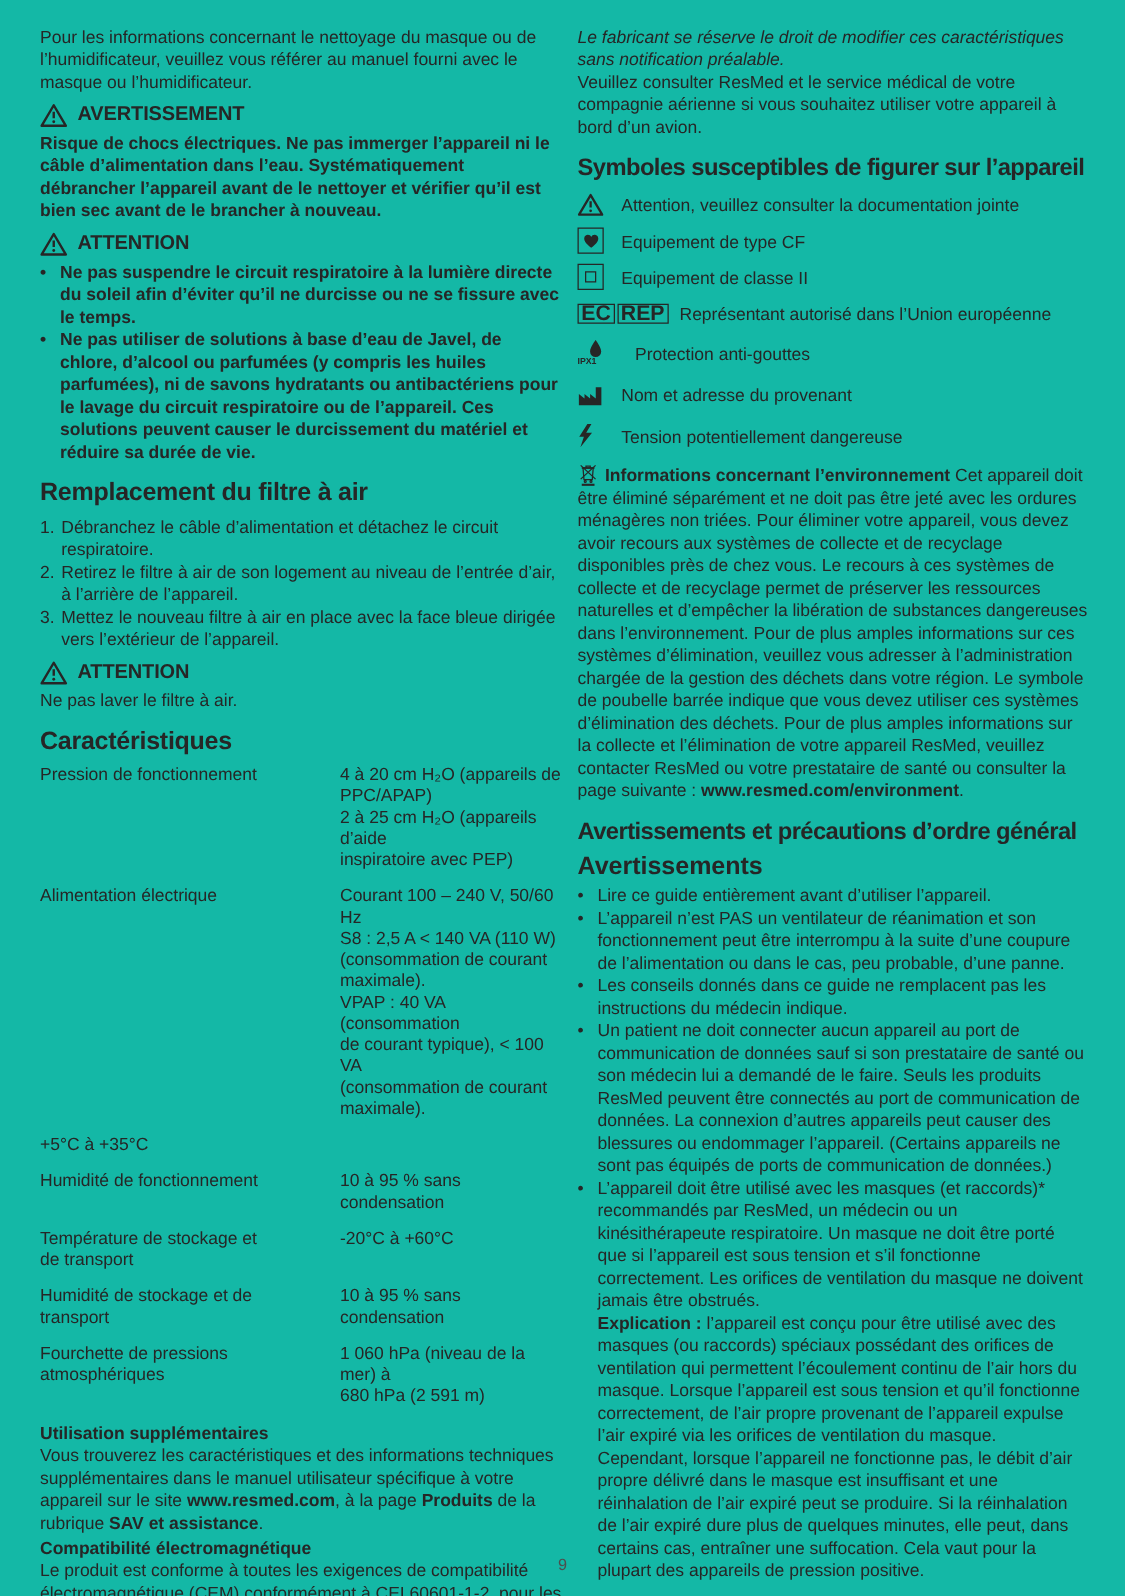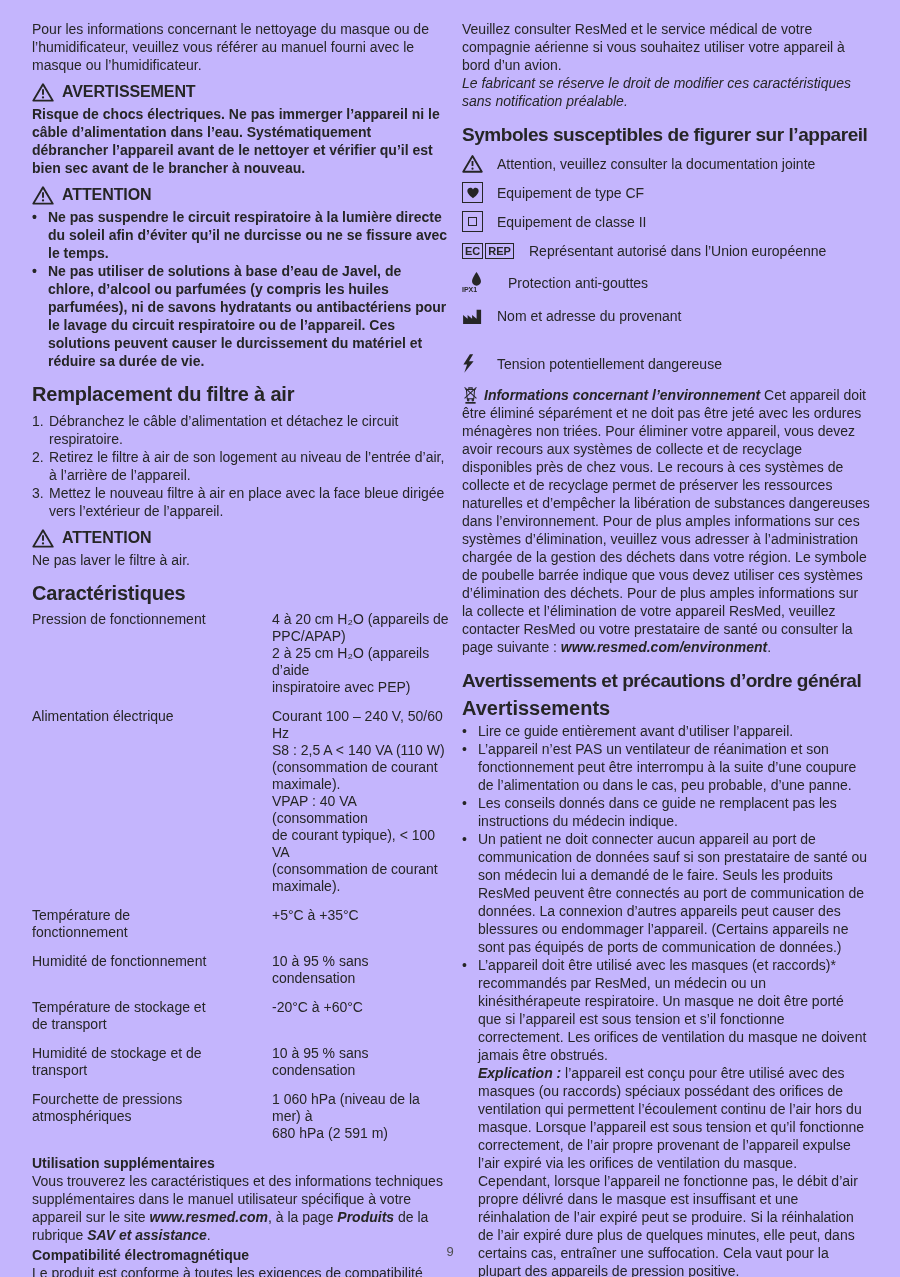--- a/index.html
+++ b/index.html
@@ -1,33 +1,33 @@
 <!DOCTYPE html>
 <html><head>
 <meta charset="utf-8">
 <style>
   * { margin:0; padding:0; box-sizing:border-box; }
   html,body { background:#e8e8e8; }
   .page {
     position:relative;
     width:900px; height:1277px;
     margin:0 auto;
-    background:#c4b5fd;
+    background:#14b8a6;
     color:#262626;
     font-family:"Liberation Sans","DejaVu Sans",sans-serif;
     font-size:14px; line-height:18px;
     padding:20px 30px 0 32px;
     overflow:hidden;
   }
   .cols { display:flex; gap:12px; }
   .col-left  { width:418px; flex:none; }
   .col-right { width:408px; flex:none; }
 
   p { margin:0; }
-  b, .bold { font-weight:bold;font-style:italic; }
+  b, .bold { font-weight:bold; }
   .italic { font-style:italic; }
 
   .sec-title { font-size:20px; line-height:23px; font-weight:bold; letter-spacing:-0.2px; margin:13px 0 6px; }
   .sec-title.tight { font-size:19px; letter-spacing:-0.45px; }
   .sub-head { font-weight:bold; margin-top:2px; }
   .warn-head { display:flex; align-items:center; gap:8px; font-size:16px; font-weight:bold; margin:8px 0 3px; letter-spacing:-0.1px; }
   .warn-body { font-weight:bold; }
 
   .tri-icon { flex:none; display:inline-block; }
 
@@ -45,21 +45,21 @@
   .spec-table { margin-top:4px; }
 
   .para { margin:0; }
 
   
   .sym-row { display:flex; align-items:center; margin:6px 0; min-height:23px; }
   .sym-icon-wrap { flex:none; display:flex; align-items:center; justify-content:flex-start; margin-right:9px; min-width:26px; }
   .sym-frame { width:21px; height:21px; border:1.7px solid #262626; display:inline-flex; align-items:center; justify-content:center; }
   .inner-square { width:9px; height:9px; border:1.7px solid #262626; display:inline-block; }
   .ecrep { display:inline-flex; gap:2px; }
-  .ecrep-box { border:1.7px solid #262626; font-size:11px; line-height:12px; font-weight:bold; padding:1px 2px; letter-spacing:0; }
+  .ecrep-box { border:1.7px solid #262626; font-size:17px; line-height:12px; font-weight:bold; padding:1px 2px; letter-spacing:0; }
   .drip { display:inline-flex; flex-direction:column; align-items:flex-start; line-height:0; }
   .drip svg { margin-left:9px; }
   .ipx-label { font-size:7px; font-weight:bold; line-height:8px; letter-spacing:0; }
 
   .env-para { margin-top:10px; }
   .env-icon { vertical-align:-4px; margin-right:5px; }
 
   .page-num { position:absolute; bottom:16px; left:0; right:0; text-align:center; font-size:13px; color:#4e4e4e; }
 </style>
 </head>
@@ -146,21 +146,20 @@
           <div class="spec-value">Courant 100 – 240 V, 50/60 Hz
 S8 : 2,5 A &lt; 140 VA (110 W)
 (consommation de courant
 maximale).
 VPAP : 40 VA (consommation
 de courant typique), &lt; 100 VA
 (consommation de courant
 maximale).</div>
         </div>
         <div class="spec-row">
-          <div class="spec-label">Température de fonctionnement</div>
           <div class="spec-value">+5°C à +35°C</div>
         </div>
         <div class="spec-row">
           <div class="spec-label">Humidité de fonctionnement</div>
           <div class="spec-value">10 à 95 % sans condensation</div>
         </div>
         <div class="spec-row">
           <div class="spec-label">Température de stockage et de transport</div>
           <div class="spec-value">-20°C à +60°C</div>
         </div>
@@ -178,22 +177,22 @@
       <div class="sub-head">Utilisation supplémentaires</div>
       <p class="para"><span>Vous trouverez les caractéristiques et des informations techniques supplémentaires dans le manuel utilisateur spécifique à votre appareil sur le site </span><b>www.resmed.com</b><span>, à la page </span><b>Produits</b><span> de la rubrique </span><b>SAV et assistance</b><span>.</span></p>
 
       <div class="sub-head">Compatibilité électromagnétique</div>
       <p class="para"><span>Le produit est conforme à toutes les exigences de compatibilité électromagnétique (CEM) conformément à CEI 60601-1-2, pour les environnements commerciaux, résidentiels et l’industrie légère. Vous trouverez les tableaux de compatibilité électromagnétique pour votre appareil ResMed sur le site </span><b>www.resmed.com</b><span>, à la page </span><b>Produits</b><span> de la rubrique </span><b>SAV et assistance</b><span>. Une fois sur cette page, cliquez sur le fichier PDF correspondant à votre appareil.</span></p>
 
     </div>
 
     <div class="col-right">
 
+      <p class="para italic">Le fabricant se réserve le droit de modifier ces caractéristiques sans notification préalable.</p>
       <p class="para">Veuillez consulter ResMed et le service médical de votre compagnie aérienne si vous souhaitez utiliser votre appareil à bord d’un avion.</p>
-      <p class="para italic">Le fabricant se réserve le droit de modifier ces caractéristiques sans notification préalable.</p>
 
       <div class="sec-title tight">Symboles susceptibles de figurer sur l’appareil</div>
 
       <div>
         <div class="sym-row">
           <span class="sym-icon-wrap">
             <svg width="21" height="19" viewBox="0 0 24 21">
                 <use href="#tri-def"></use>
               </svg>
           </span>
@@ -238,21 +237,21 @@
           <span>Protection anti-gouttes</span>
         </div>
         <div class="sym-row" style="margin-top:10px;">
           <span class="sym-icon-wrap">
             <svg width="22" height="18" viewBox="0 0 24 20">
                 <path d="M1 19 V9 L6 13 V9 L11 13 V9 L16 13 V9 V3 H21 V19 Z" fill="currentColor"></path>
               </svg>
           </span>
           <span>Nom et adresse du provenant</span>
         </div>
-        <div class="sym-row" style="margin-top:25px;">
+        <div class="sym-row" style="margin-top:10px;">
           <span class="sym-icon-wrap">
             <svg width="13" height="19" viewBox="0 0 14 20">
                 <path d="M8.5 0 L1.5 11 H5.5 L2.5 20 L12.5 7.5 H7.5 L12 0 Z" fill="currentColor"></path>
               </svg>
           </span>
           <span>Tension potentiellement dangereuse</span>
         </div>
       </div>
 
       <p class="env-para">

